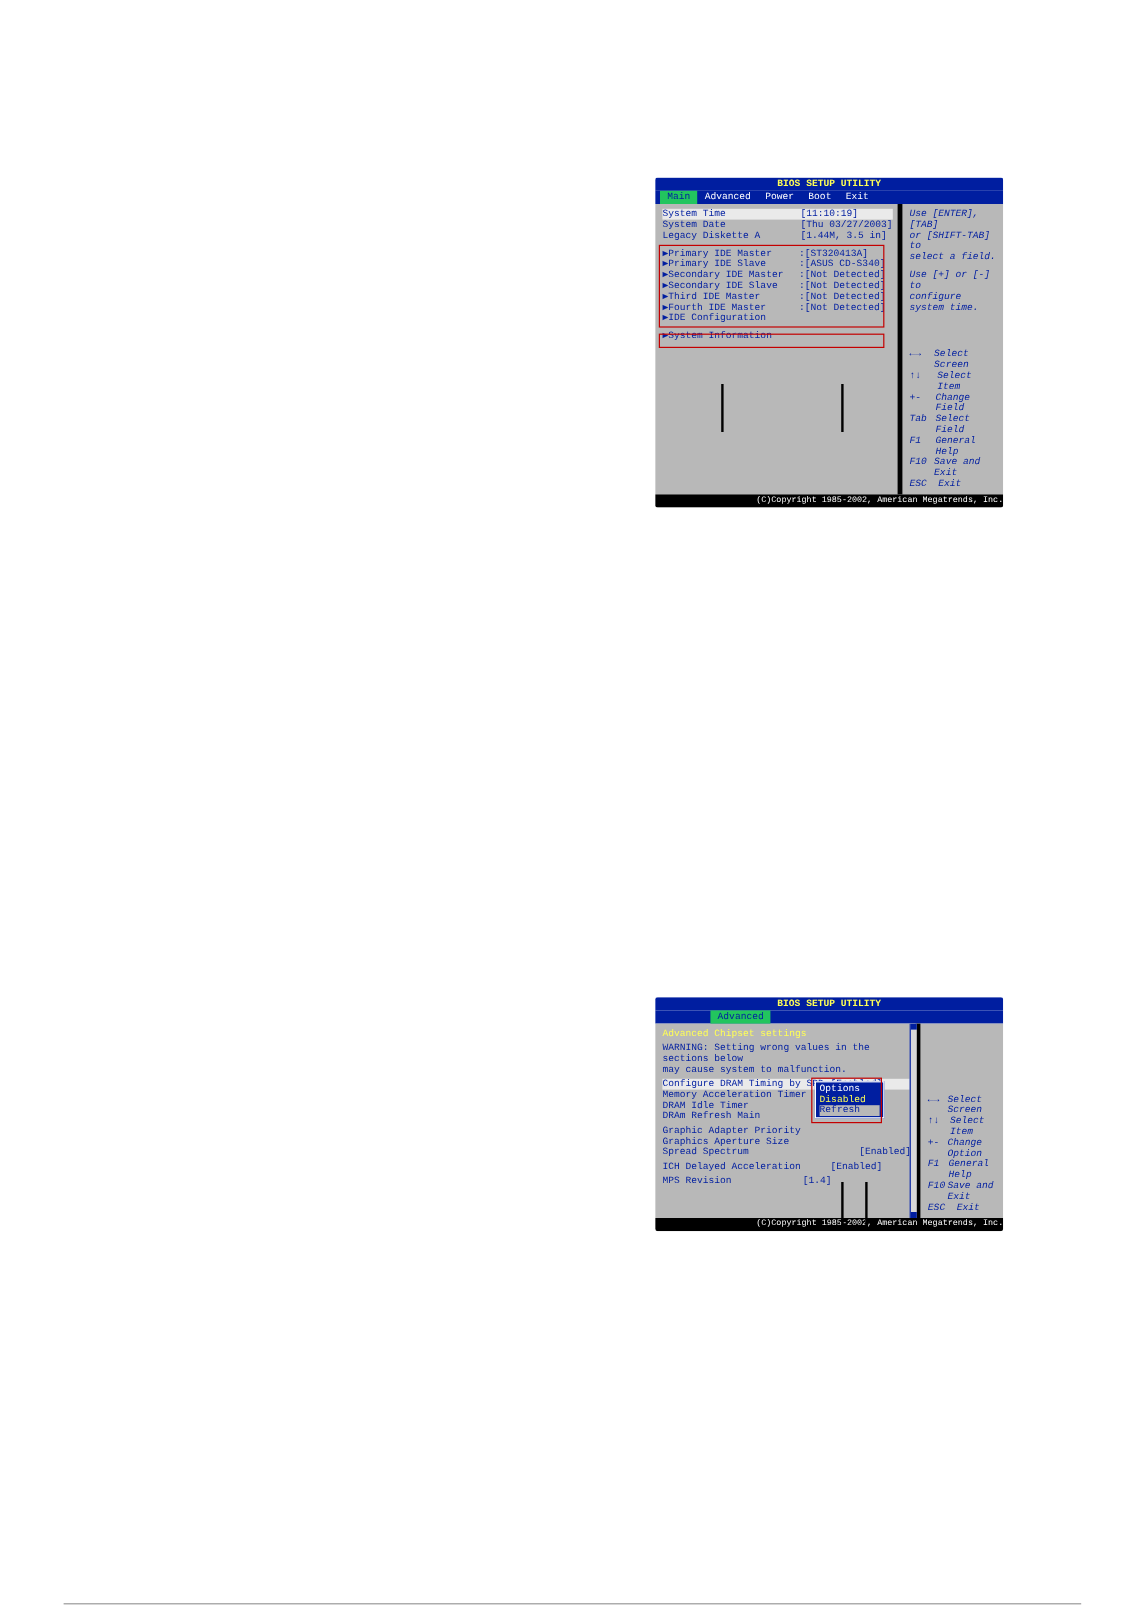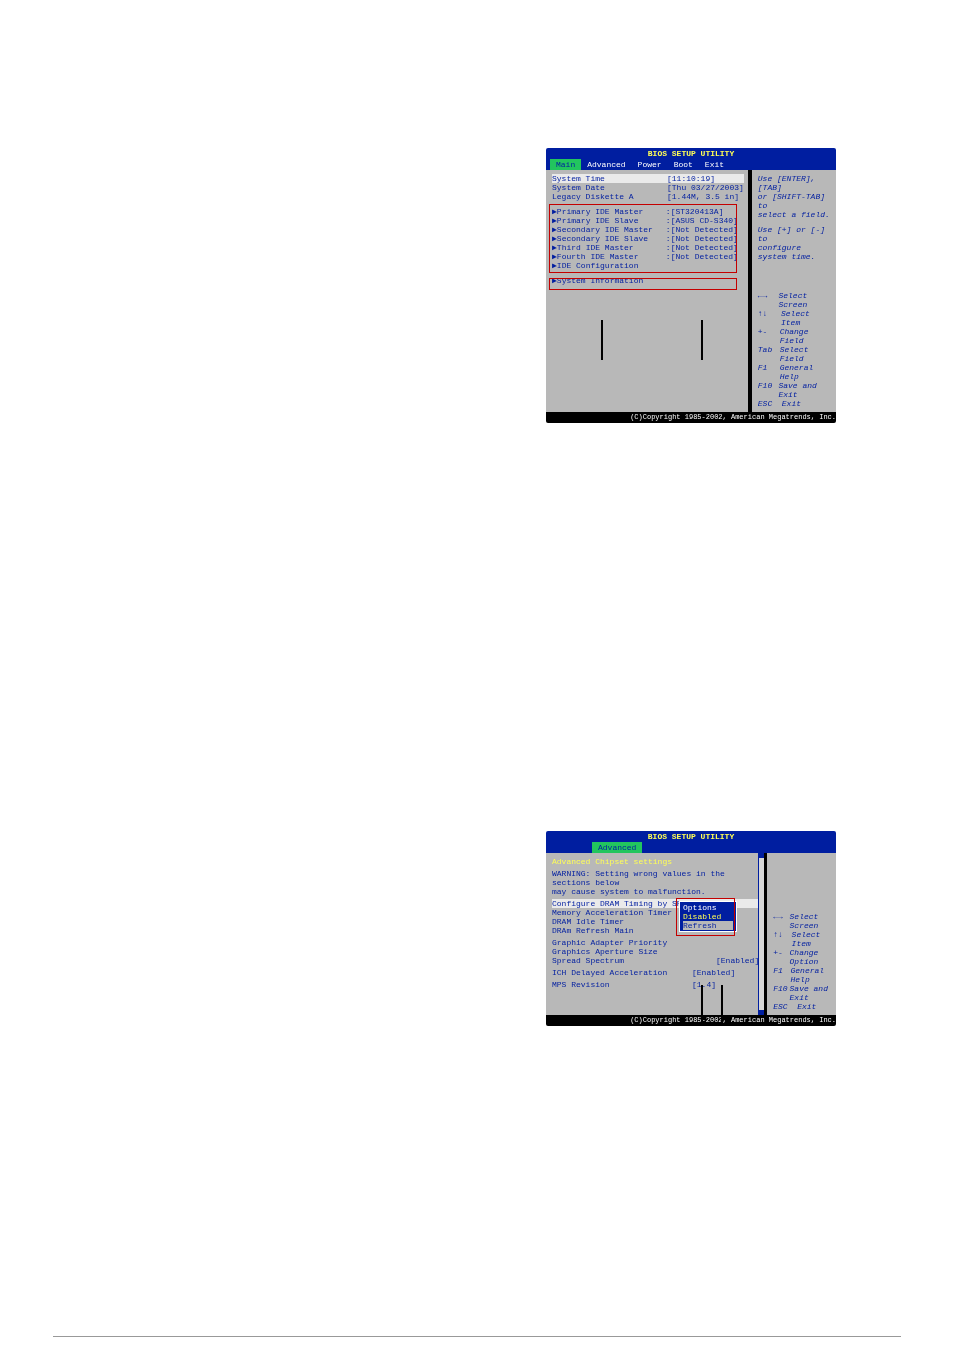--- a/index.html
+++ b/index.html
@@ -186,21 +186,21 @@
               <span class="lbl" style="width:164px">Spread Spectrum</span>
               <span class="val">[Enabled]</span>
             </div>
         <div style="height:3px"></div>
         <div class="row">
               <span class="lbl" style="width:140px">ICH Delayed Acceleration</span>
               <span class="val">[Enabled]</span>
             </div>
         <div style="height:3px"></div>
         <div class="row">
-              <span class="lbl" style="width:140px">MPS Revision</span>
+              <span class="lbl" style="width:117px">MPS Revision</span>
               <span class="val">[1.4]</span>
             </div>
 
         <div class="optbox" style="left:133px;top:48px;width:50px;">
           <div class="opthead">Options</div>
           <div>Disabled</div>
           <div class="optsel">Refresh</div>
         </div>
 
         <div class="redbox" style="left:130px;top:45px;width:57px;height:36px;"></div>

